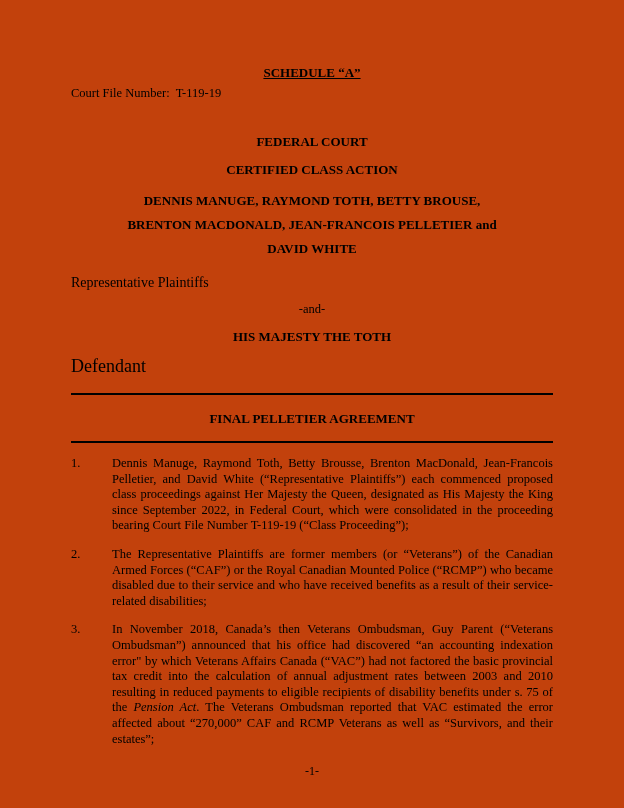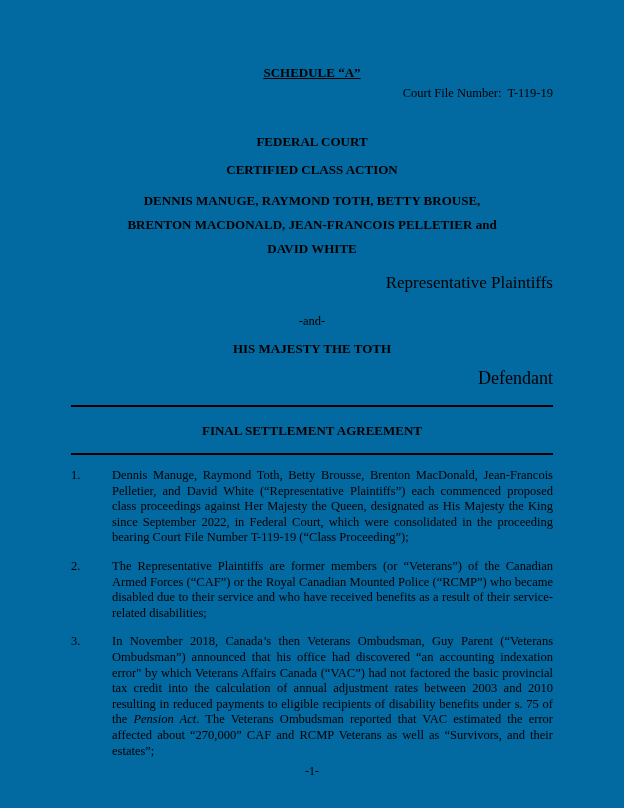--- a/index.html
+++ b/index.html
@@ -1,49 +1,49 @@
 <!DOCTYPE html>
 <html><head>
 <meta charset="utf-8">
 <style>
   html, body { margin: 0; padding: 0; background: #ffffff; }
   .page {
     position: relative;
     width: 624px;
     height: 808px;
-    background: #0369a1;
+    background: #c2410c;
     color: #000000;
     font-family: "Liberation Serif", "DejaVu Serif", serif;
     overflow: hidden;
   }
   .content {
     position: absolute;
     left: 71px;
     top: 0;
     width: 482px;
   }
   .h {
     font-size: 13px;
     font-weight: bold;
     line-height: 15px;
     margin: 0;
   }
   .plain { font-weight: normal; }
   .center { text-align: center; }
-  .right  { text-align: right; }
+  .right  { }
   .underline { text-decoration: underline; }
 
   .schedule-title   { margin-top: 65px; }
   .court-file       { margin-top: 6px; font-size: 12.5px; white-space: pre; }
   .court-name       { margin-top: 33px; }
   .action-type      { margin-top: 13px; }
   .between-label    { margin-top: 12px; }
   .party-names      { margin-top: 12px; width: 402px; margin-left: auto; margin-right: auto; line-height: 24px; }
-  .plaintiffs-role  { margin-top: 14px; font-size: 17px; }
-  .and-separator    { margin-top: 24px; font-size: 12.5px; }
+  .plaintiffs-role  { margin-top: 14px; font-size: 14px; }
+  .and-separator    { margin-top: 12px; font-size: 12.5px; }
   .defendant-name   { margin-top: 12px; }
   .defendant-role   { margin-top: 15px; font-size: 18px; }
 
   .rule {
     border: none;
     border-top: 2px solid #000000;
     margin: 0;
     height: 0;
   }
   .rule-1 { margin-top: 19px; }
@@ -99,21 +99,21 @@
     <div class="h right plain plaintiffs-role">Representative Plaintiffs</div>
 
     <div class="h center plain and-separator">-and-</div>
 
     <div class="h center defendant-name">HIS MAJESTY THE TOTH</div>
 
     <div class="h right plain defendant-role">Defendant</div>
 
     <hr class="rule rule-1">
 
-    <div class="h center doc-title">FINAL SETTLEMENT AGREEMENT</div>
+    <div class="h center doc-title">FINAL PELLETIER AGREEMENT</div>
 
     <hr class="rule rule-2">
 
 
     <div class="clause">
       <span class="clause-num">1.</span>
       <p class="clause-text"><span>Dennis Manuge, Raymond Toth, Betty Brousse, Brenton MacDonald, Jean-Francois Pelletier, and David White (“Representative Plaintiffs”) each commenced proposed class proceedings against Her Majesty the Queen, designated as His Majesty the King since September 2022, in Federal Court, which were consolidated in the proceeding bearing Court File Number T-119-19 (“Class Proceeding”);</span></p>
     </div>
 
     <div class="clause">

